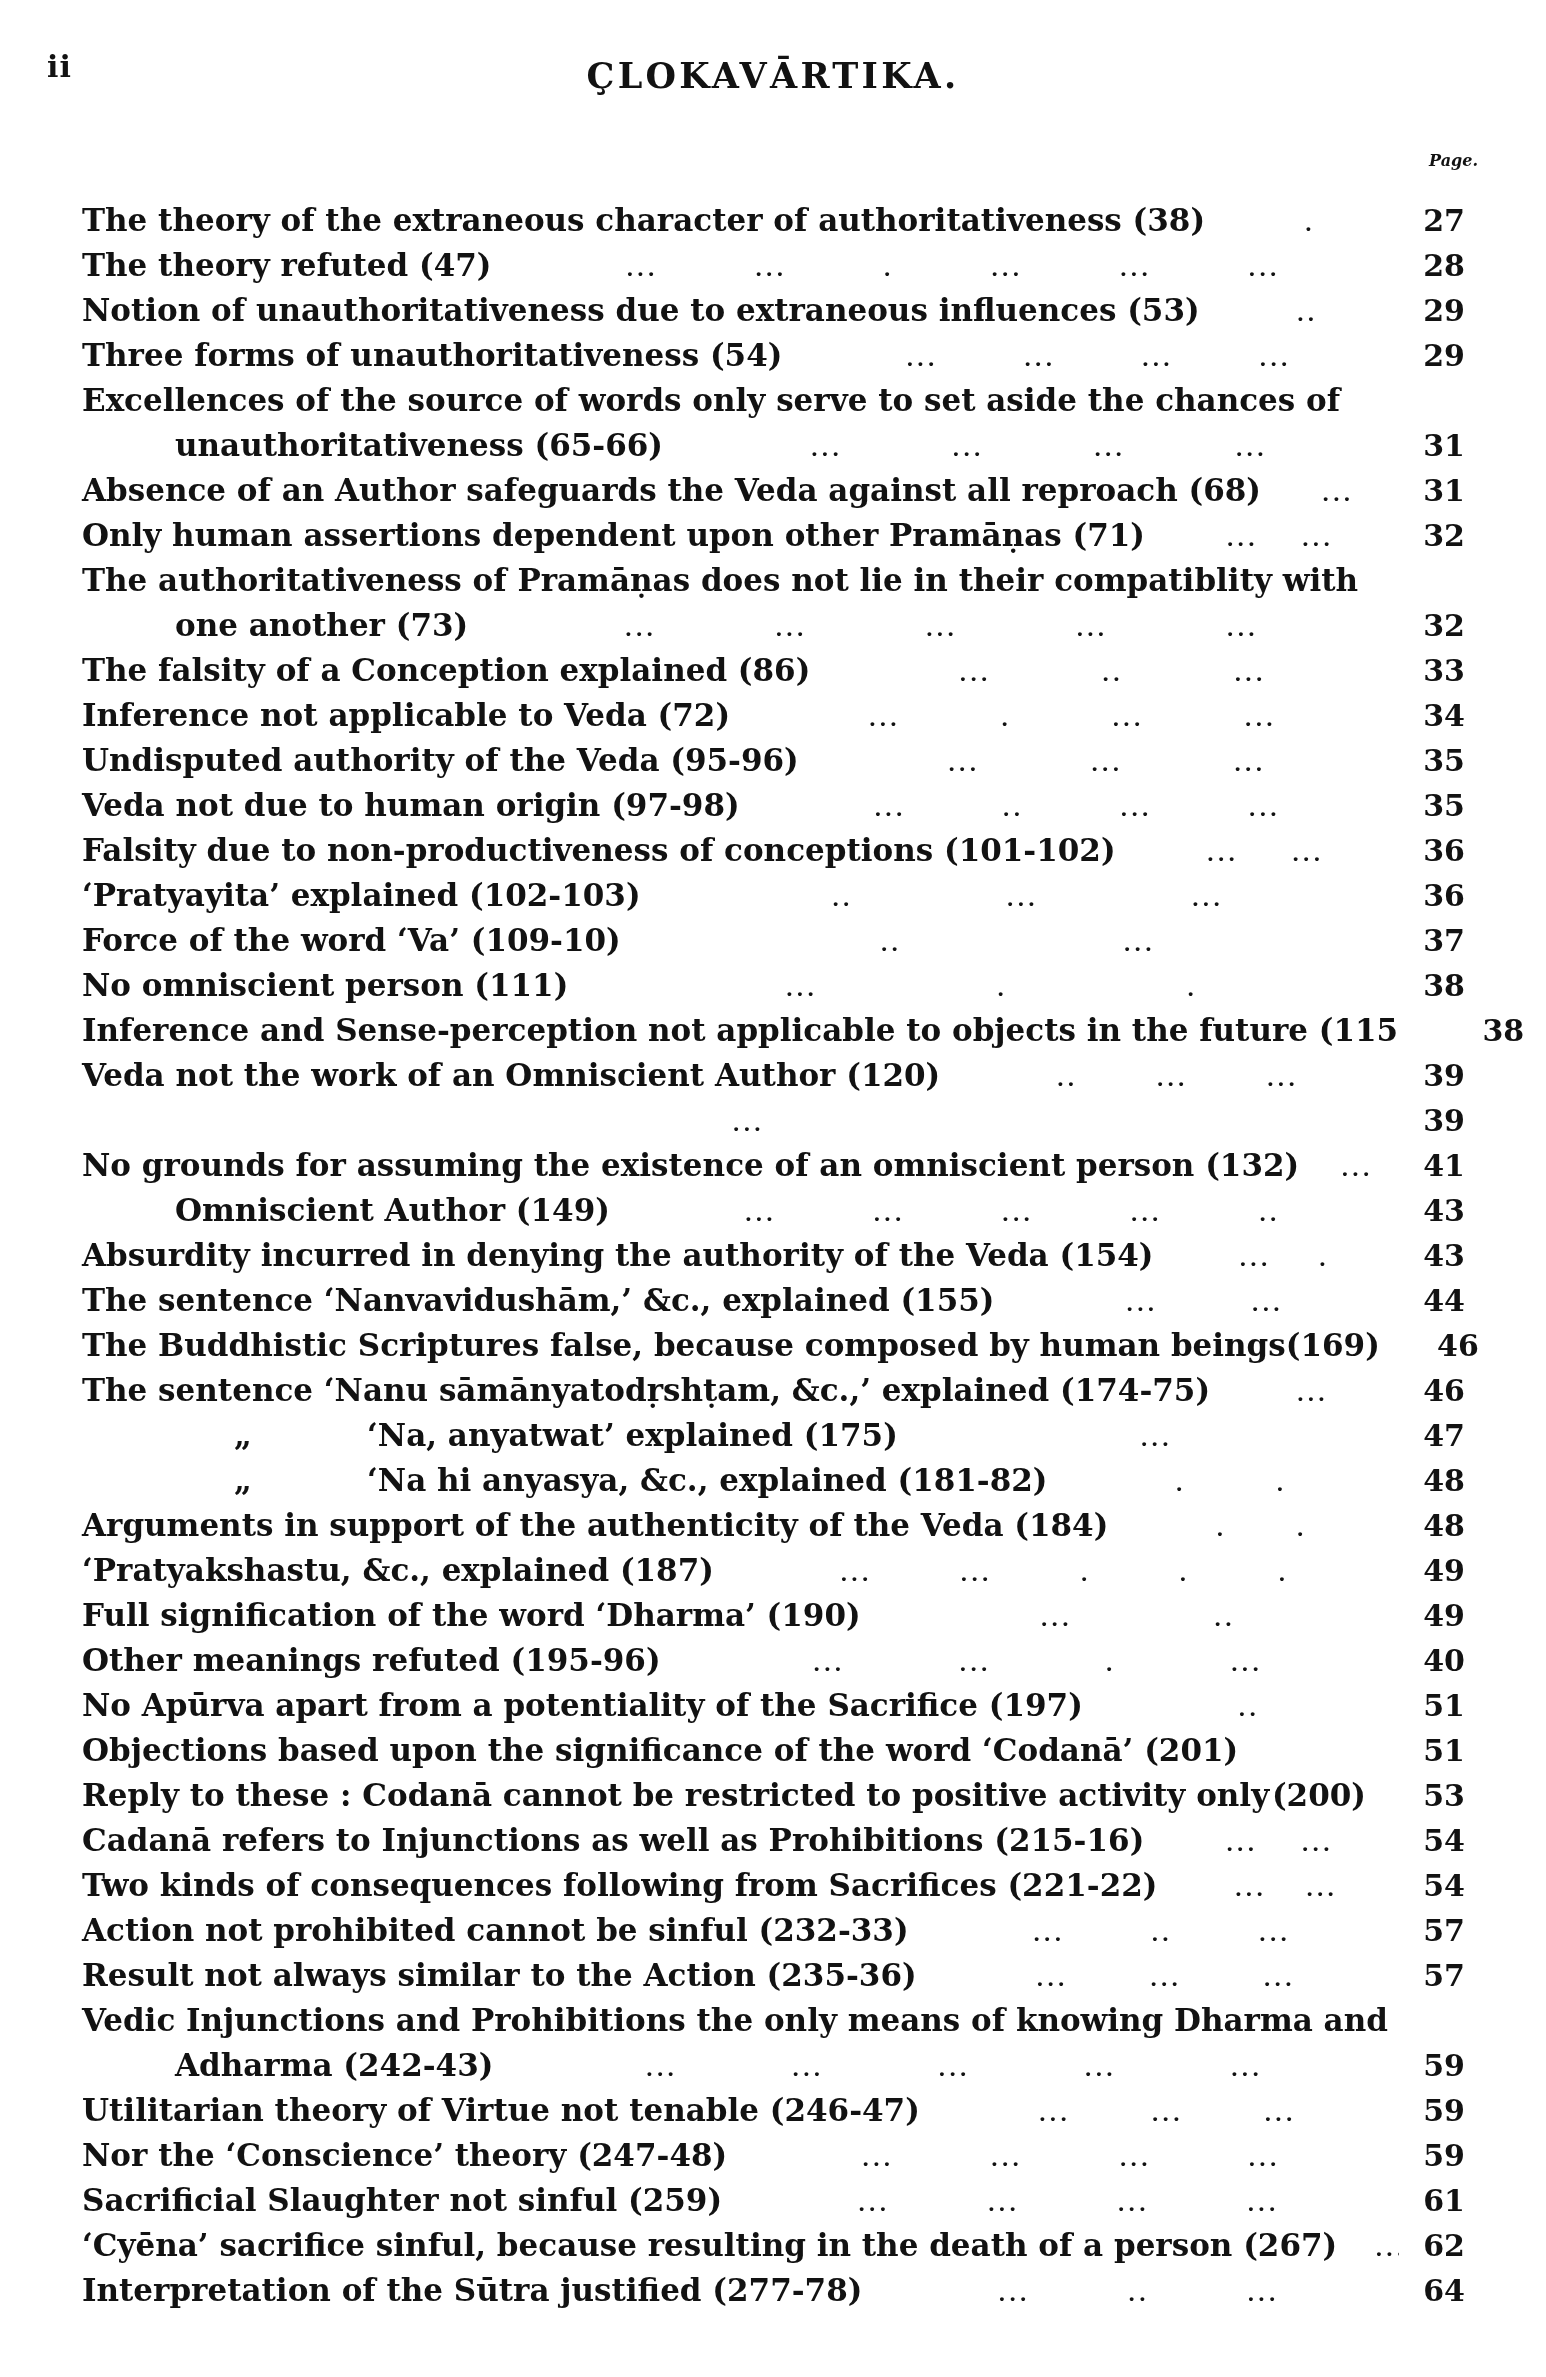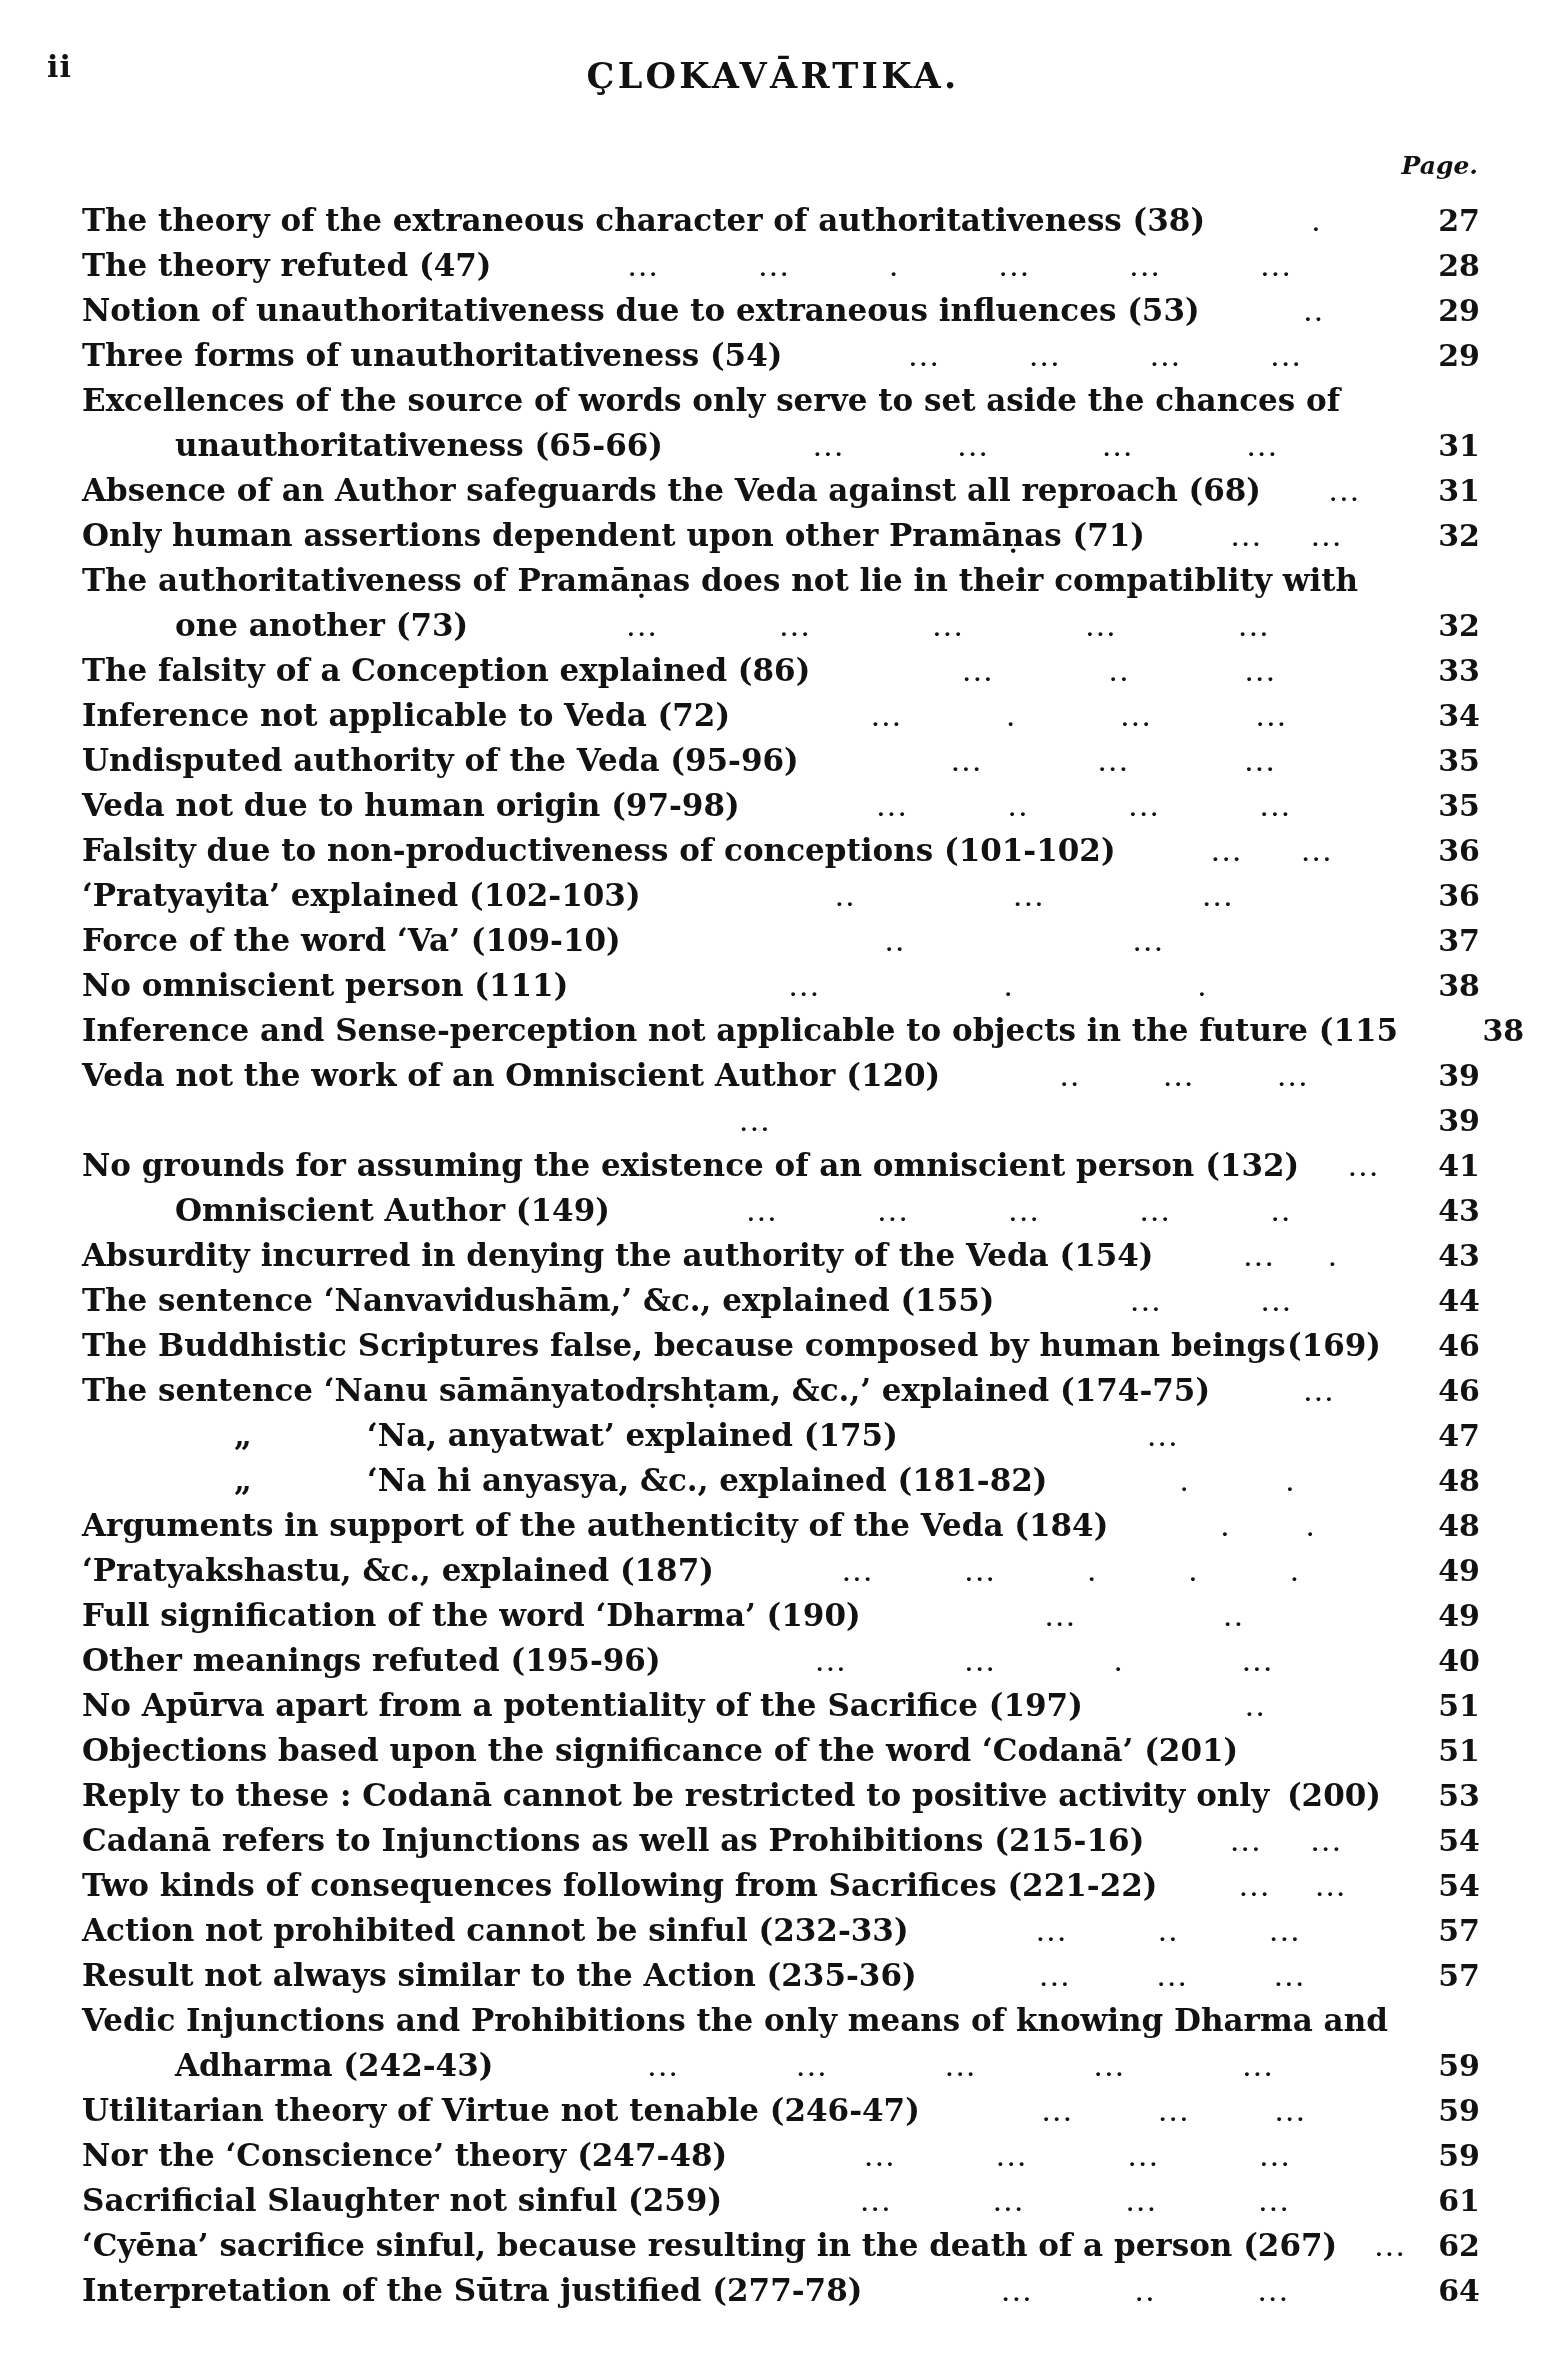--- a/index.html
+++ b/index.html
@@ -15,24 +15,24 @@
   .folio {
     position:absolute; left:47px; top:49px;
     font-size:30px; letter-spacing:1.1px;
   }
   .running-title {
     position:absolute; top:55px; left:0; width:100%;
     text-align:center; font-size:35px; letter-spacing:3.3px;
   }
   .page-label {
     position:absolute; top:151px; right:68px;
-    font-size:25px; font-style:italic;
+    font-size:16px; font-style:italic;
   }
   .toc {
-    position:absolute; top:198px; left:82px; right:66px;
+    position:absolute; top:198px; left:82px; right:81px;
   }
   .row {
     display:flex; align-items:baseline;
     height:45px; white-space:nowrap;
   }
   .row .text { font-size:31px; line-height:45px; }
   .row.cont .text { padding-left:93px; }
   .row.ditto { padding-left:152px; }
   .prefix {
     font-size:31px; line-height:45px;

